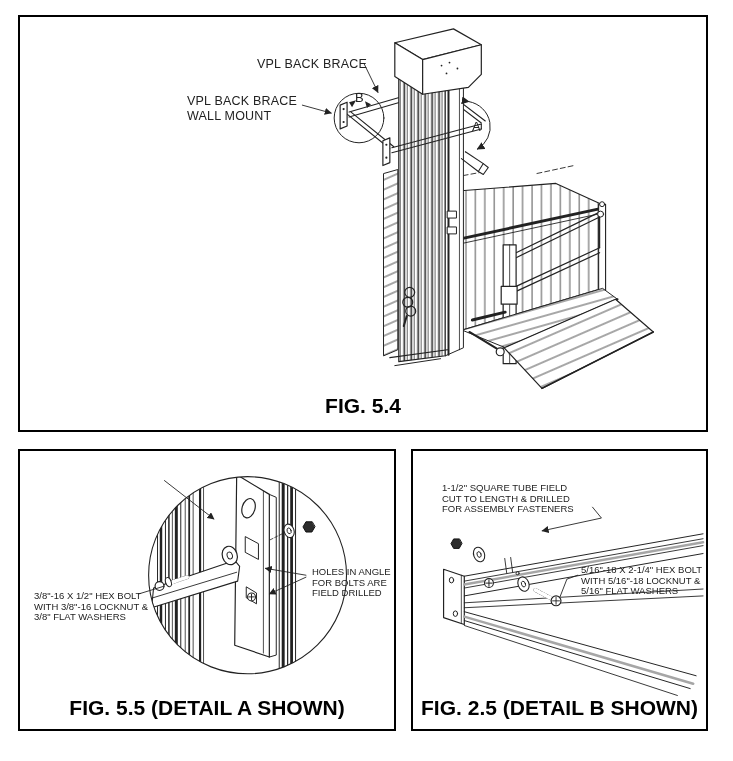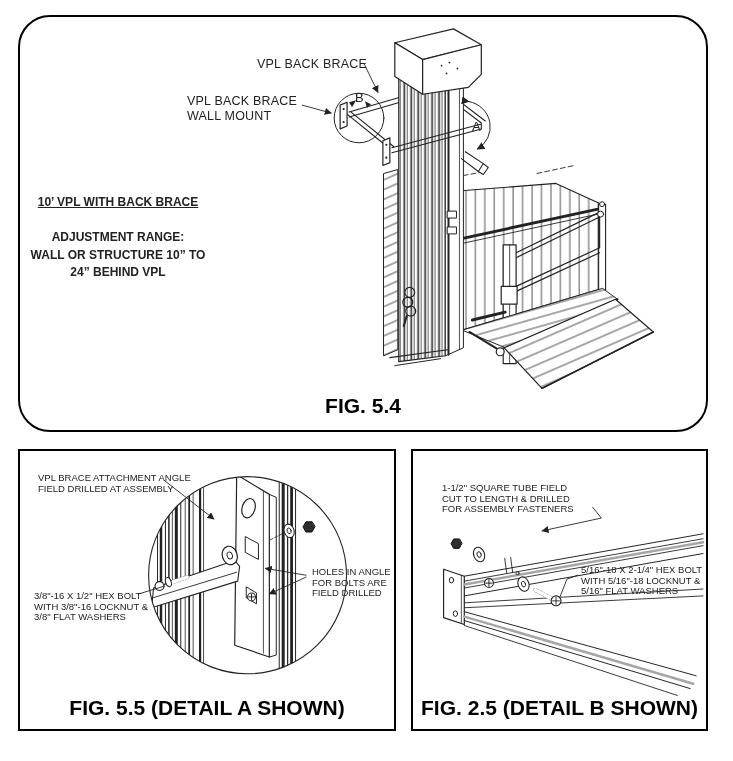--- a/index.html
+++ b/index.html
@@ -1,18 +1,18 @@
 <!DOCTYPE html>
 <html><head>
 <meta charset="utf-8">
 <style>
   html,body{margin:0;padding:0;background:#ffffff;}
   body{width:733px;height:761px;position:relative;font-family:"Liberation Sans",sans-serif;-webkit-font-smoothing:antialiased;}
   .panel{position:absolute;border:2px solid #000;background:#fff;box-sizing:border-box;}
-  #panel-fig54{left:18px;top:15px;width:690px;height:417px;border-radius:32px;}
+  #panel-fig54{left:18px;top:15px;width:690px;height:417px;}
   #panel-fig55{left:18px;top:449px;width:378px;height:282px;}
   #panel-fig56{left:411px;top:449px;width:297px;height:282px;}
   .panel svg{position:absolute;left:0;top:0;width:100%;height:100%;}
   .lbl{position:absolute;color:#222;white-space:pre-line;line-height:1.2;}
   .lbl-big{font-size:12.5px;letter-spacing:.2px;}
   .lbl-sm{font-size:9.5px;line-height:1.12;letter-spacing:0;}
   .note{position:absolute;font-weight:bold;font-size:12px;color:#222;text-align:center;line-height:1.45;white-space:pre-line;}
   .note .u{text-decoration:underline;}
   .marker-letter{position:absolute;font-size:13px;color:#222;}
   .caption{position:absolute;left:0;right:0;text-align:center;font-weight:bold;font-size:21px;color:#000;}
@@ -143,26 +143,20 @@
 
       <path d="M 451.5,85.4 A 26 26 0 0 1 460,133.5" stroke-width="1" marker-start="url(#ah1)" marker-end="url(#ah1)"></path>
 
       <line x1="346" y1="47" x2="360" y2="76" stroke-width="0.9" marker-end="url(#ah1)"></line>
       <line x1="284" y1="89" x2="313" y2="97" stroke-width="0.9" marker-end="url(#ah1)"></line>
     </g>
   </svg>
   <div class="lbl lbl-big" style="left:237px;top:40px;">VPL BACK BRACE</div>
   <div class="lbl lbl-big" style="left:167px;top:77px;">VPL BACK BRACE
 WALL MOUNT</div>
-  <div class="note" style="left:8px;top:160px;width:180px;">
-    <span class="u">10’ VPL WITH BACK BRACE</span><br>
-    <span>ADJUSTMENT RANGE:
-WALL OR STRUCTURE 10” TO
-24” BEHIND VPL</span>
-  </div>
   <div class="marker-letter" style="left:335px;top:73px;">B</div>
   <div class="marker-letter" style="left:452px;top:102px;">A</div>
   <div class="caption" style="bottom:12px;">FIG. 5.4</div>
 </div>
 
 <div class="panel" id="panel-fig55">
   <svg viewBox="0 0 378 282" preserveAspectRatio="none">
     <defs>
       <marker id="ah2" viewBox="0 0 10 10" refX="9" refY="5" markerWidth="8" markerHeight="8" orient="auto">
         <path d="M0,0 L10,5 L0,10 z" fill="#222"></path>
@@ -239,22 +233,20 @@
       <polygon points="298,77 295,82.2 289,82.2 286,77 289,71.8 295,71.8" fill="#2d2d2d" stroke="#111" stroke-width="1"></polygon>
 
       <circle cx="230" cy="126" r="100" stroke-width="1.1"></circle>
 
       <line x1="146" y1="30" x2="196" y2="69" stroke-width="0.9" marker-end="url(#ah2)"></line>
       <line x1="120" y1="145" x2="146" y2="137" stroke-width="0.9"></line>
       <line x1="289" y1="126" x2="248" y2="119" stroke-width="0.9" marker-end="url(#ah2)"></line>
       <line x1="289" y1="128" x2="252" y2="145" stroke-width="0.9" marker-end="url(#ah2)"></line>
     </g>
   </svg>
-  <div class="lbl lbl-sm" style="left:18px;top:22px;">VPL BRACE ATTACHMENT ANGLE
-FIELD DRILLED AT ASSEMBLY</div>
   <div class="lbl lbl-sm" style="left:14px;top:140px;">3/8"-16 X 1/2" HEX BOLT
 WITH 3/8"-16 LOCKNUT &amp;
 3/8" FLAT WASHERS</div>
   <div class="lbl lbl-sm" style="left:292px;top:116px;">HOLES IN ANGLE
 FOR BOLTS ARE
 FIELD DRILLED</div>
   <div class="caption" style="bottom:9px;">FIG. 5.5 (DETAIL A SHOWN)</div>
 </div>
 
 <div class="panel" id="panel-fig56">

